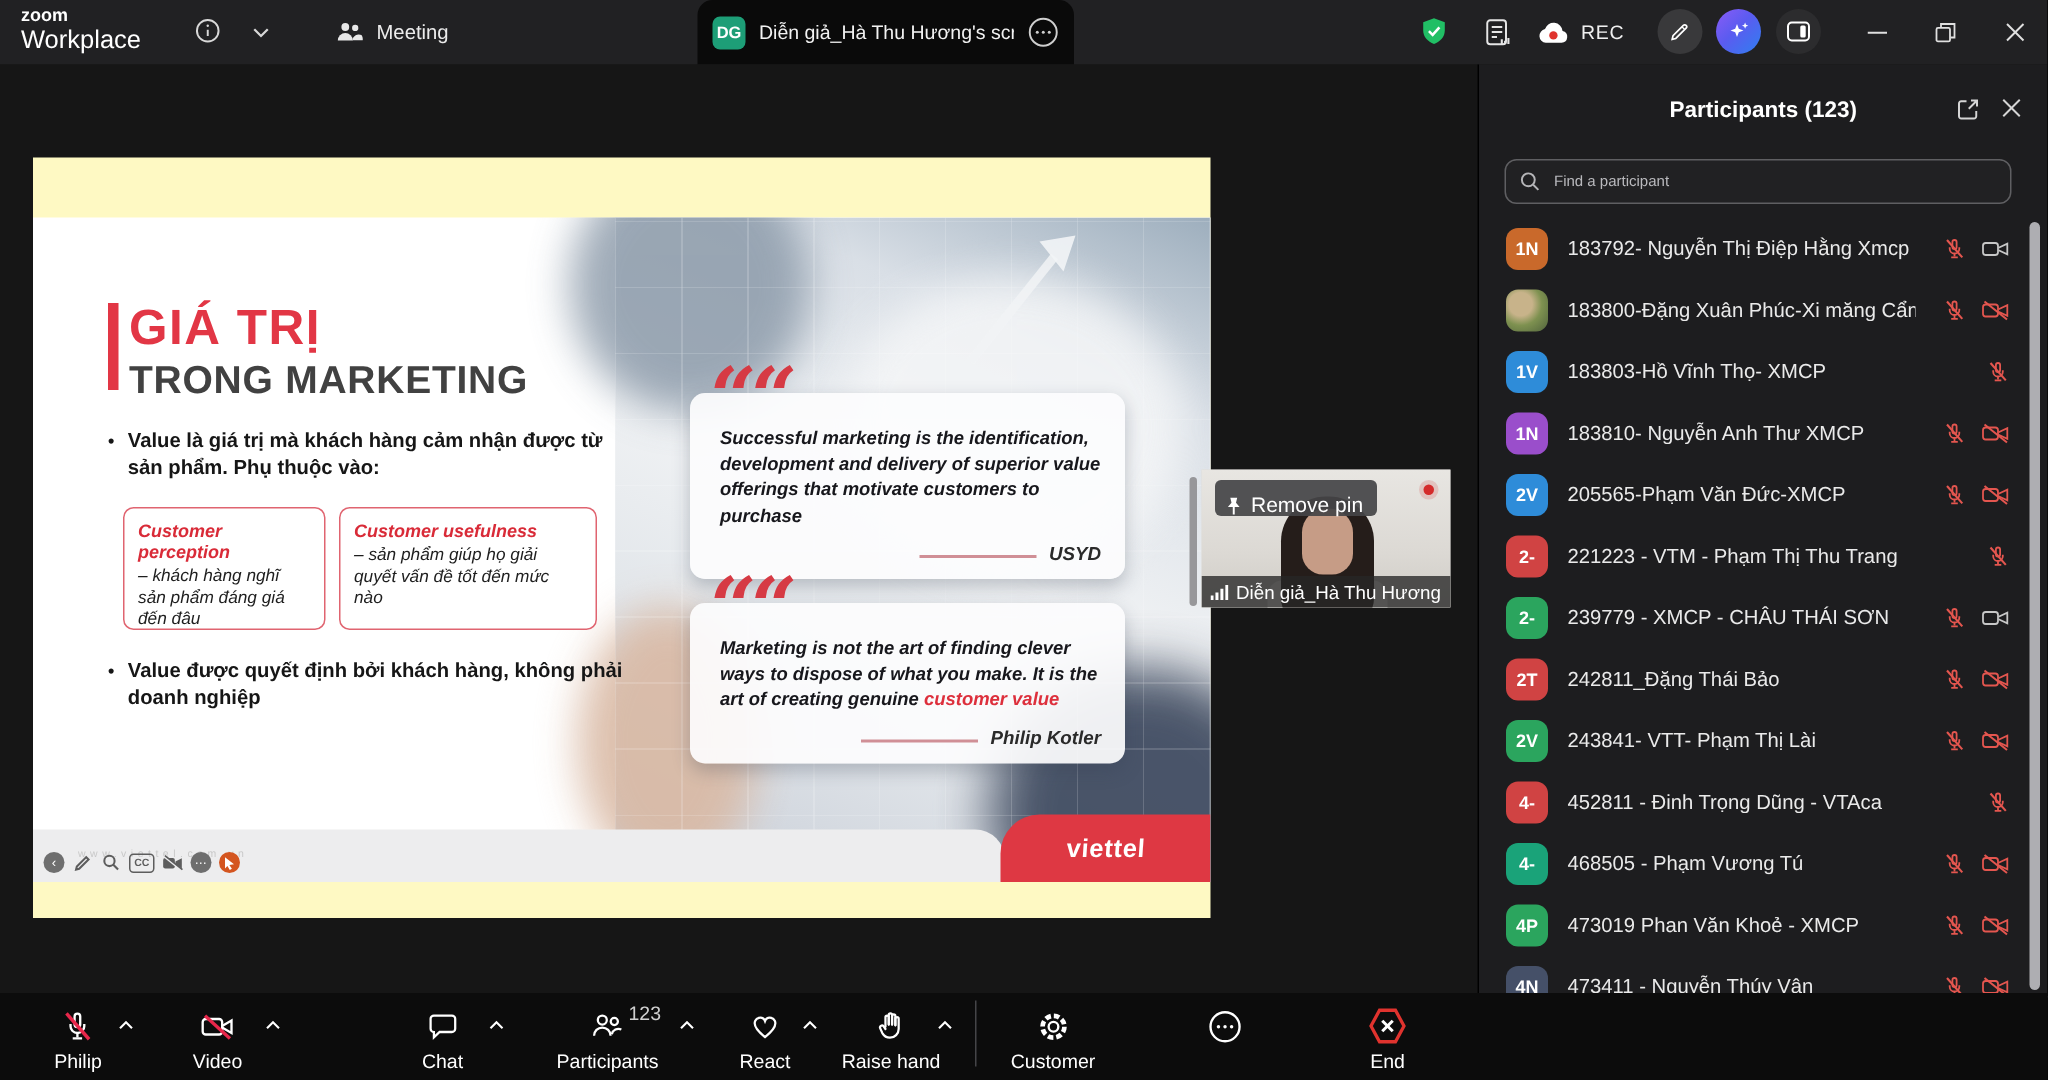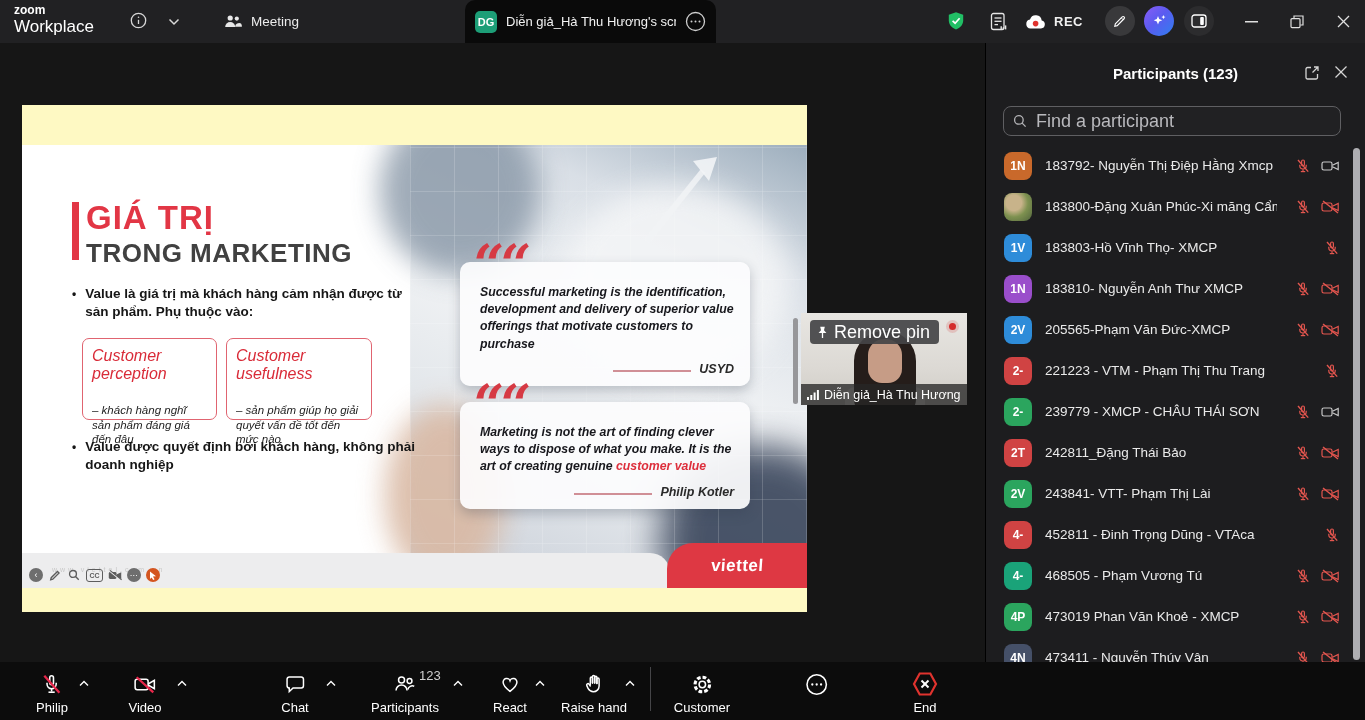--- a/index.html
+++ b/index.html
@@ -17,41 +17,41 @@
   #meeting-tab{position:absolute;left:214px;top:0;height:43px;display:flex;align-items:center;gap:9px;
                color:#ececec;font-size:13.5px;padding:0 10px;cursor:pointer;}
   #share-tab{position:absolute;left:465px;top:0;width:251px;height:43px;background:#0a0a0a;
              border-radius:10px 10px 0 0;display:flex;align-items:center;gap:9px;padding:0 10px;box-sizing:border-box;}
   #dg-badge{width:22px;height:22px;border-radius:5px;background:#1d9e77;color:#fff;font-size:11px;font-weight:700;
             display:flex;align-items:center;justify-content:center;flex:0 0 auto;}
   #share-tab .lbl{color:#f2f2f2;font-size:13px;white-space:nowrap;overflow:hidden;flex:1;}
   .circle-ic{position:absolute;top:6px;width:30px;height:30px;border-radius:50%;
              display:flex;align-items:center;justify-content:center;cursor:pointer;}
   #rec-wrap{position:absolute;left:1024px;top:0;height:43px;display:flex;align-items:center;gap:7px;}
-  #rec-wrap .rec-txt{color:#f0f0f0;font-size:13px;font-weight:700;letter-spacing:.5px;}
+  #rec-wrap .rec-txt{color:#f0f0f0;font-size:13px;font-weight:400;letter-spacing:.5px;}
   .winctl{position:absolute;top:0;height:43px;width:44px;display:flex;align-items:center;justify-content:center;
           color:#e0e0e0;cursor:pointer;}
 
   
   #main{position:absolute;left:0;top:43px;width:985px;height:619px;background:#161616;}
   #share{position:absolute;left:22px;top:62px;width:785px;height:507px;background:#fef9c3;}
   #slide{position:absolute;left:0;top:40px;width:785px;height:443px;background:#fff;overflow:hidden;}
   #photo{position:absolute;left:388px;top:0;width:397px;height:443px;
          background:linear-gradient(205deg,#9daebd 0%,#d9dfe6 22%,#f0f2f4 48%,#e3e7eb 68%,#c6ccd6 100%);}
   #photo .grid{position:absolute;inset:0;opacity:.5;
     background:repeating-linear-gradient(90deg,rgba(255,255,255,.35) 0 1px,transparent 1px 44px),
                repeating-linear-gradient(0deg,rgba(255,255,255,.3) 0 1px,transparent 1px 44px);}
   .blob{position:absolute;border-radius:50%;filter:blur(14px);}
   #slide-title-bar{position:absolute;left:50px;top:57px;width:7px;height:58px;background:#e23645;}
   #slide-title{position:absolute;left:64px;top:54px;font-size:33px;font-weight:800;color:#e23645;letter-spacing:1px;}
   #slide-subtitle{position:absolute;left:64px;top:93px;font-size:26px;font-weight:600;color:#414141;letter-spacing:.5px;}
   .bullet{position:absolute;display:flex;gap:9px;font-size:13.5px;font-weight:700;color:#161616;line-height:1.35;}
   .bullet .dot{font-size:12px;margin-top:1px;}
   .vbox{position:absolute;border:1.5px solid #e06470;border-radius:7px;padding:8px 9px;box-sizing:border-box;background:#fff;}
-  .vbox .head{color:#d92b38;font-weight:400;font-style:italic;font-size:16px;margin-bottom:20px;}
+  .vbox .head{color:#d92b38;font-weight:700;font-style:italic;font-size:12px;margin-bottom:2px;}
   .vbox .body{color:#1e1e1e;font-style:italic;font-size:11.5px;font-weight:500;line-height:1.28;}
   .qcard{position:absolute;width:290px;background:rgba(252,252,253,.93);border-radius:10px;
          box-shadow:0 5px 12px rgba(50,60,80,.28);padding:22px 16px 10px 20px;box-sizing:border-box;}
   .qtext{font-size:12.3px;font-weight:700;font-style:italic;color:#17171c;line-height:1.4;}
   .qtext .red{color:#dd2f3c;}
   .qsig{display:flex;align-items:flex-end;justify-content:flex-end;gap:8px;margin-top:9px;font-weight:bold;}
   .qsig .line{width:78px;height:1.5px;background:#d08f96;margin-bottom:4px;}
   .qsig .who{font-size:12.5px;font-style:italic;color:#2a2a2a;}
   .qmark{position:absolute;font-family:"DejaVu Serif",serif;font-weight:700;font-size:54px;color:#d63a44;
          line-height:.6;letter-spacing:-4px;transform:skewX(-6deg);z-index:3;}
@@ -65,35 +65,35 @@
                 border-top-left-radius:26px;display:flex;align-items:center;justify-content:center;}
   #viettel-logo span{color:#fff;font-size:17px;font-weight:600;letter-spacing:.5px;transform:skewX(-4deg);}
 
   
   #pinned{position:absolute;left:801px;top:270px;width:166px;height:92px;background:#dedcd8;overflow:hidden;}
   #pv-bg{position:absolute;inset:0;background:linear-gradient(180deg,#e8e6e2 0%,#dcd9d4 60%,#cfccc6 100%);}
   #pv-hair{position:absolute;left:53px;top:18px;width:62px;height:86px;border-radius:30px 30px 18px 18px;background:#251d1a;}
   #pv-face{position:absolute;left:67px;top:26px;width:34px;height:44px;border-radius:16px 16px 14px 14px;background:#c69c86;}
   #pv-body{position:absolute;left:44px;top:74px;width:80px;height:22px;border-radius:10px 10px 0 0;background:#f4f2ee;}
   #remove-pin{position:absolute;left:9px;top:7px;height:24px;padding:0 9px 0 7px;border-radius:4px;
-              background:rgba(68,68,70,.92);display:flex;align-items:center;gap:6px;color:#fff;font-size:18px;cursor:pointer;}
+              background:rgba(68,68,70,.92);display:flex;align-items:flex-end;gap:6px;color:#fff;font-size:14px;cursor:pointer;}
   #pv-reddot{position:absolute;right:11px;top:10px;width:7px;height:7px;border-radius:50%;background:#d42b2b;
              box-shadow:0 0 0 3px rgba(212,43,43,.18);}
   #pv-label{position:absolute;left:0;right:0;bottom:0;height:21px;background:rgba(38,38,38,.78);
             display:flex;align-items:center;gap:5px;padding:0 6px;color:#fff;font-size:12.5px;white-space:nowrap;}
   #video-scrollbar{position:absolute;left:793px;top:275px;width:5px;height:86px;border-radius:3px;background:#97979a;}
 
   
   #panel{position:absolute;left:985px;top:43px;width:380px;height:669px;background:#1d1d1f;border-left:1px solid #000;box-sizing:border-box;}
   #panel-title{position:absolute;left:0;top:22px;width:100%;text-align:center;color:#fff;font-size:15px;font-weight:700;}
   #panel-popout{position:absolute;left:318px;top:22px;color:#d5d5d5;cursor:pointer;}
   #panel-close{position:absolute;left:348px;top:22px;color:#d5d5d5;cursor:pointer;}
   #search-box{position:absolute;left:17px;top:63px;width:338px;height:30px;border:1px solid #5f5f62;border-radius:8px;
               box-sizing:border-box;display:flex;align-items:center;gap:7px;padding:0 9px;background:rgba(255,255,255,.02);}
-  #search-box input{flex:1;background:transparent;border:none;outline:none;color:#eee;font-size:18px;
+  #search-box input{flex:1;background:transparent;border:none;outline:none;color:#eee;font-size:10px;
                     font-family:"Liberation Sans",sans-serif;}
   #search-box input::placeholder{color:#b9b9bd;}
   #rows{position:absolute;left:0;top:102px;width:380px;height:519px;overflow:hidden;}
   .p-row{display:flex;align-items:center;height:41px;padding:0 26px 0 18px;gap:13px;cursor:pointer;}
   .p-avatar{width:28px;height:28px;border-radius:8px;flex:0 0 auto;display:flex;align-items:center;justify-content:center;
             color:#fff;font-size:12px;font-weight:700;}
   .p-name{flex:1;color:#eaeaea;font-size:13.5px;white-space:nowrap;overflow:hidden;}
   .p-icons{display:flex;align-items:center;gap:10px;min-width:50px;justify-content:flex-end;}
   #panel-scrollbar{position:absolute;left:367px;top:105px;width:7px;height:512px;border-radius:4px;background:#aeaeb2;}
   #panel-footer{position:absolute;left:0;top:621px;width:380px;height:48px;border-top:1px solid #39393c;}
@@ -239,21 +239,21 @@
 
         <div class="bullet" style="left:50px;top:140px;width:348px;">
           <span class="dot">•</span>
             <span>Value là giá trị mà khách hàng cảm nhận được từ sản phẩm. Phụ thuộc vào:</span>
         </div>
 
         <div class="vbox" style="left:60px;top:193px;width:135px;height:82px;">
           <div class="head">Customer perception</div>
           <div class="body">– khách hàng nghĩ sản phẩm đáng giá đến đâu</div>
         </div>
-        <div class="vbox" style="left:204px;top:193px;width:146px;height:82px;">
+        <div class="vbox" style="left:204px;top:193px;width:172px;height:82px;">
           <div class="head">Customer usefulness</div>
           <div class="body">– sản phẩm giúp họ giải quyết vấn đề tốt đến mức nào</div>
         </div>
 
         <div class="bullet" style="left:50px;top:293px;width:352px;">
           <span class="dot">•</span>
             <span>Value được quyết định bởi khách hàng, không phải doanh nghiệp</span>
         </div>
 
         <div class="qmark" style="left:450px;top:103px;">““</div>

